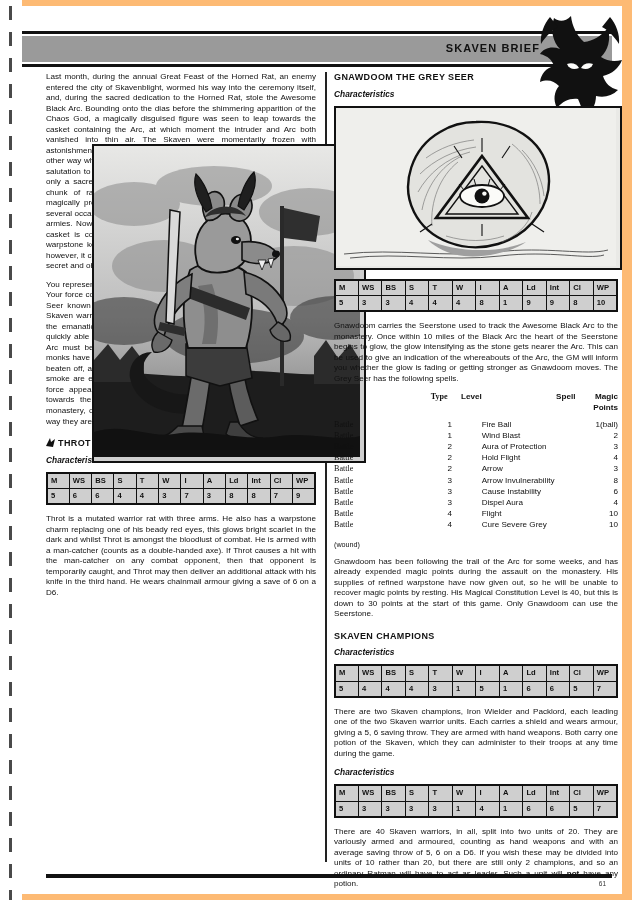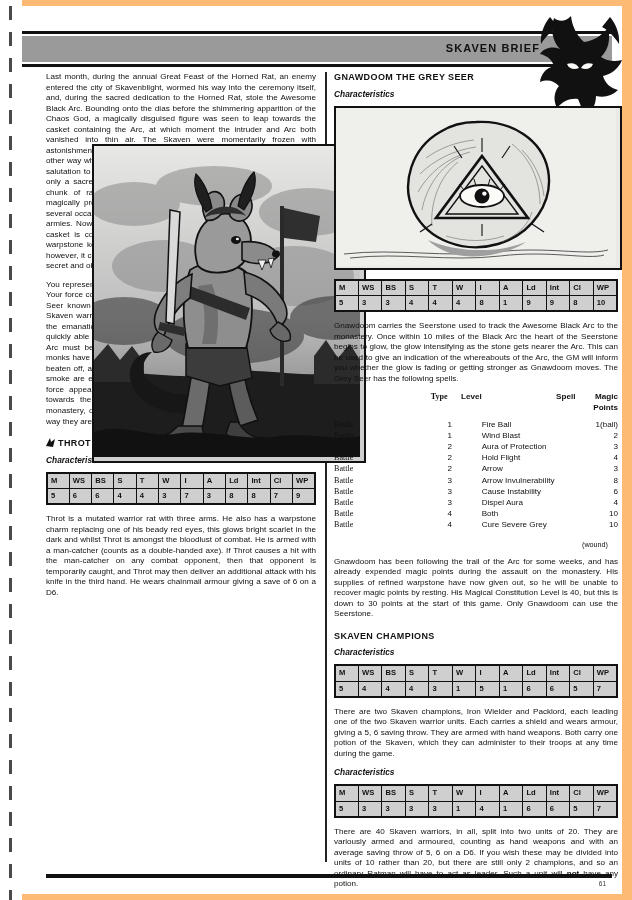--- a/index.html
+++ b/index.html
@@ -87,21 +87,21 @@
     border-collapse:collapse;width:100%;margin:2px 0 9px 0;font-size:8.1px;color:#111;
   }
   table.spells th{
     text-align:right;font-weight:bold;font-size:8.1px;padding:0 0 6px 0;vertical-align:top;
   }
   table.spells td{padding:0.35px 0;vertical-align:top;}
   .c-type{width:40%;font-family:Liberation Serif, serif;}
   .c-level{width:12%;}
   .c-spell{width:33%;}
   .c-mp{width:15%;text-align:right;padding-right:14px;}
-  .mp-note{font-size:7.2px;text-align:right;padding-right:10px;}
+  .mp-note{font-size:7.2px;text-align:left;padding-right:10px;}
   
   .seerstone{
     position:relative;width:100%;height:160px;border:2px solid #111;
     background:#e9e9e6;margin-bottom:9px;overflow:hidden;
   }
   
   .footer-rule{
     position:absolute;left:46px;top:874px;width:566px;height:4px;background:#111;
   }
   .folio{
@@ -467,21 +467,21 @@
           </tr>
           <tr>
             <td class="c-type">Battle</td>
             <td class="c-level">3</td>
             <td class="c-spell">Dispel Aura</td>
             <td class="c-mp">4</td>
           </tr>
           <tr>
             <td class="c-type">Battle</td>
             <td class="c-level">4</td>
-            <td class="c-spell">Both</td>
+            <td class="c-spell">Flight</td>
             <td class="c-mp">10</td>
           </tr>
           <tr>
             <td class="c-type">Battle</td>
             <td class="c-level">4</td>
             <td class="c-spell">Cure Severe Grey</td>
             <td class="c-mp">10</td>
           </tr>
         </tbody>
     </table>

